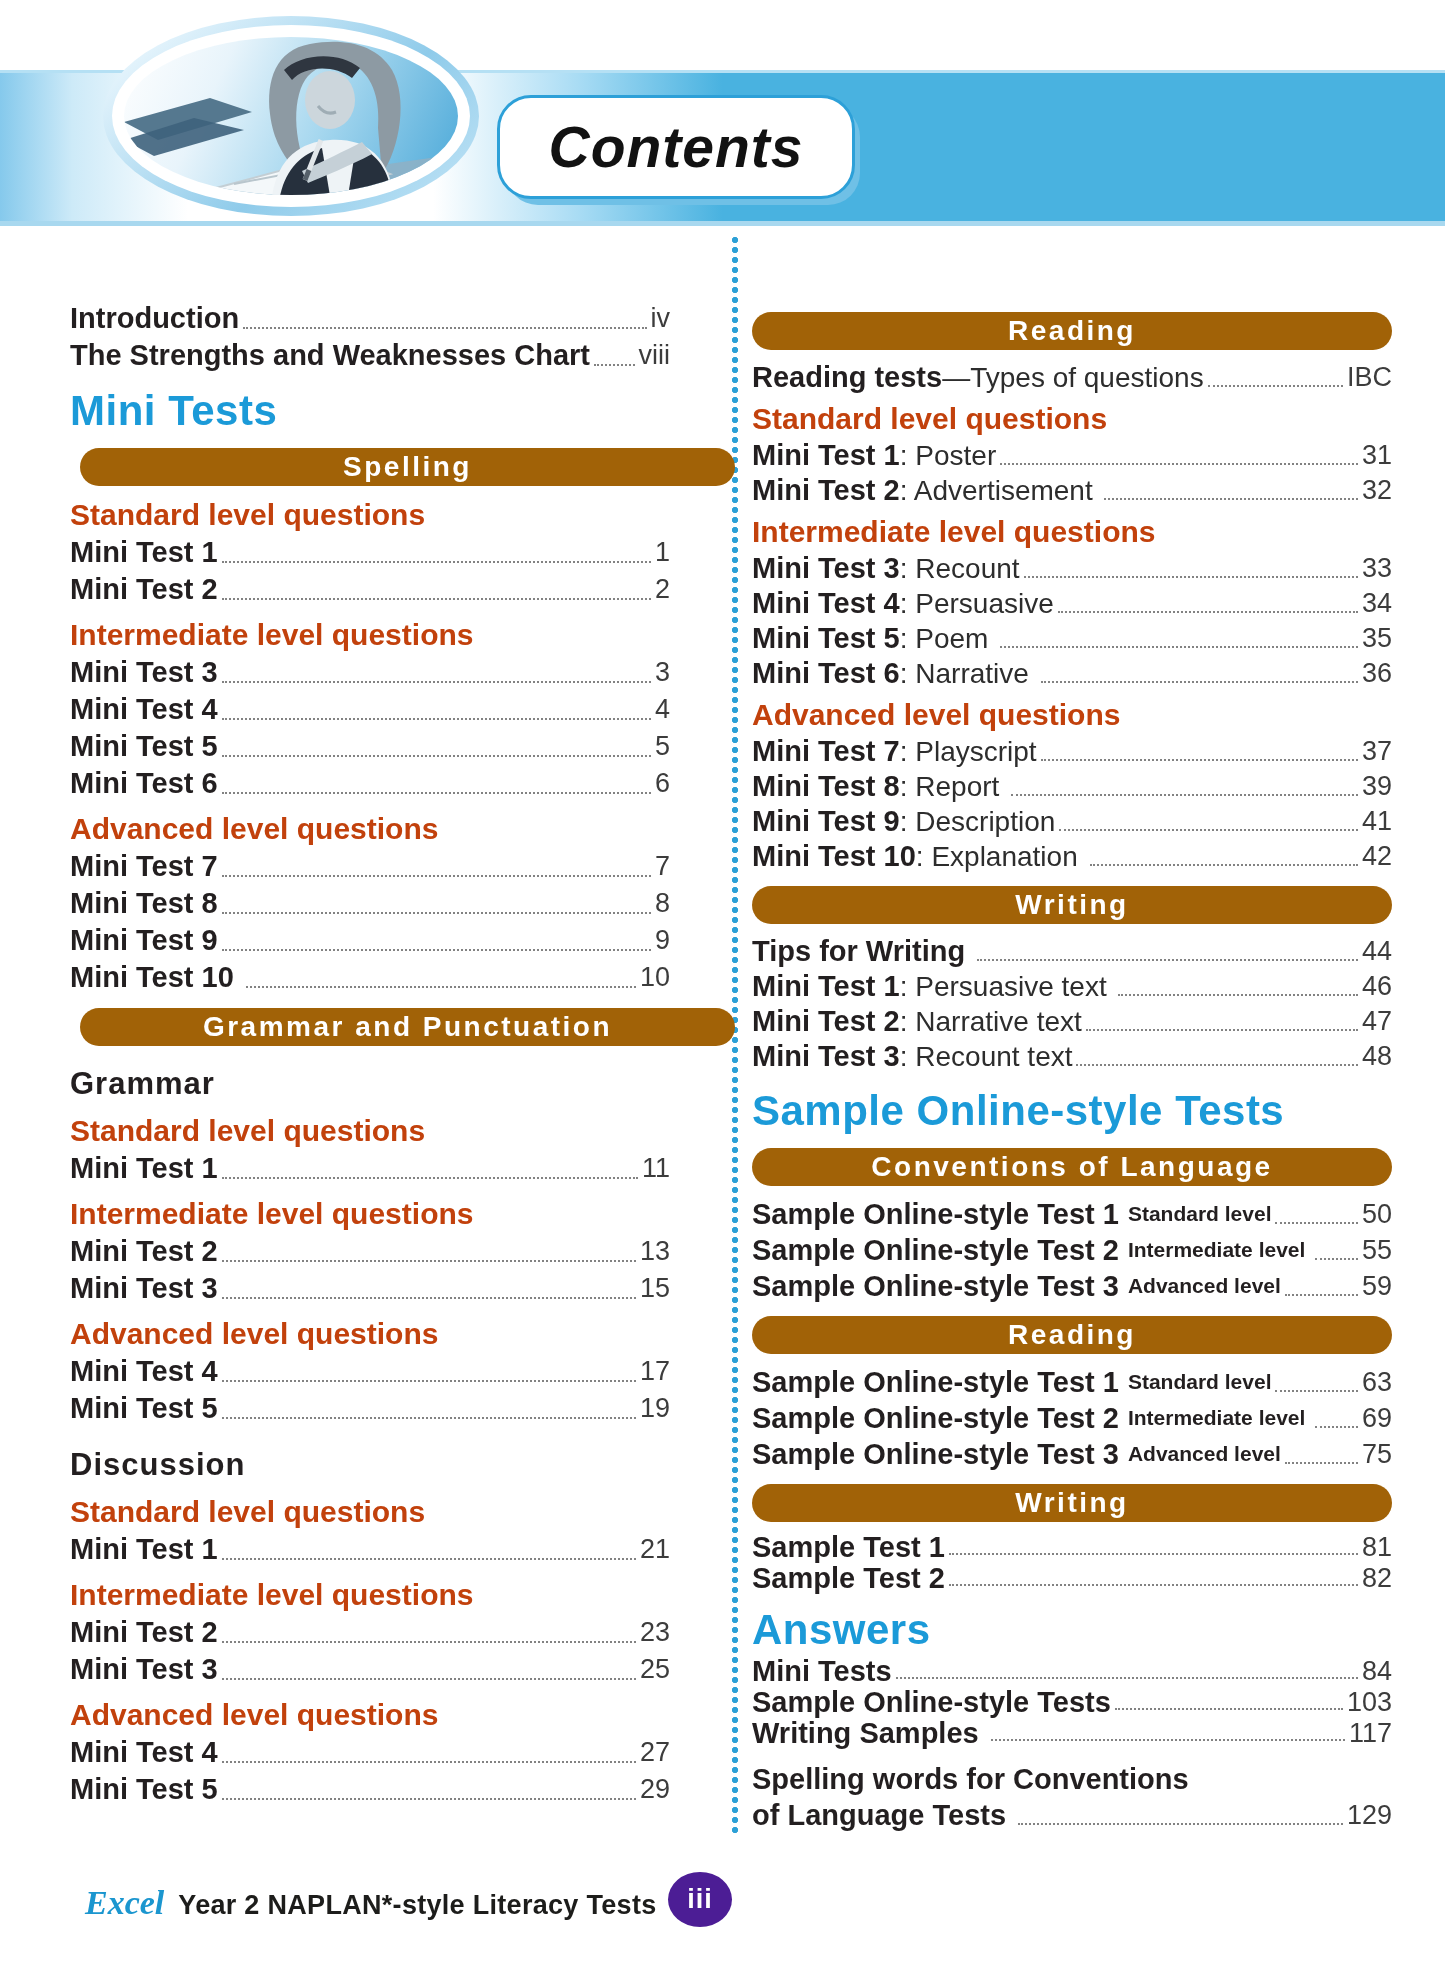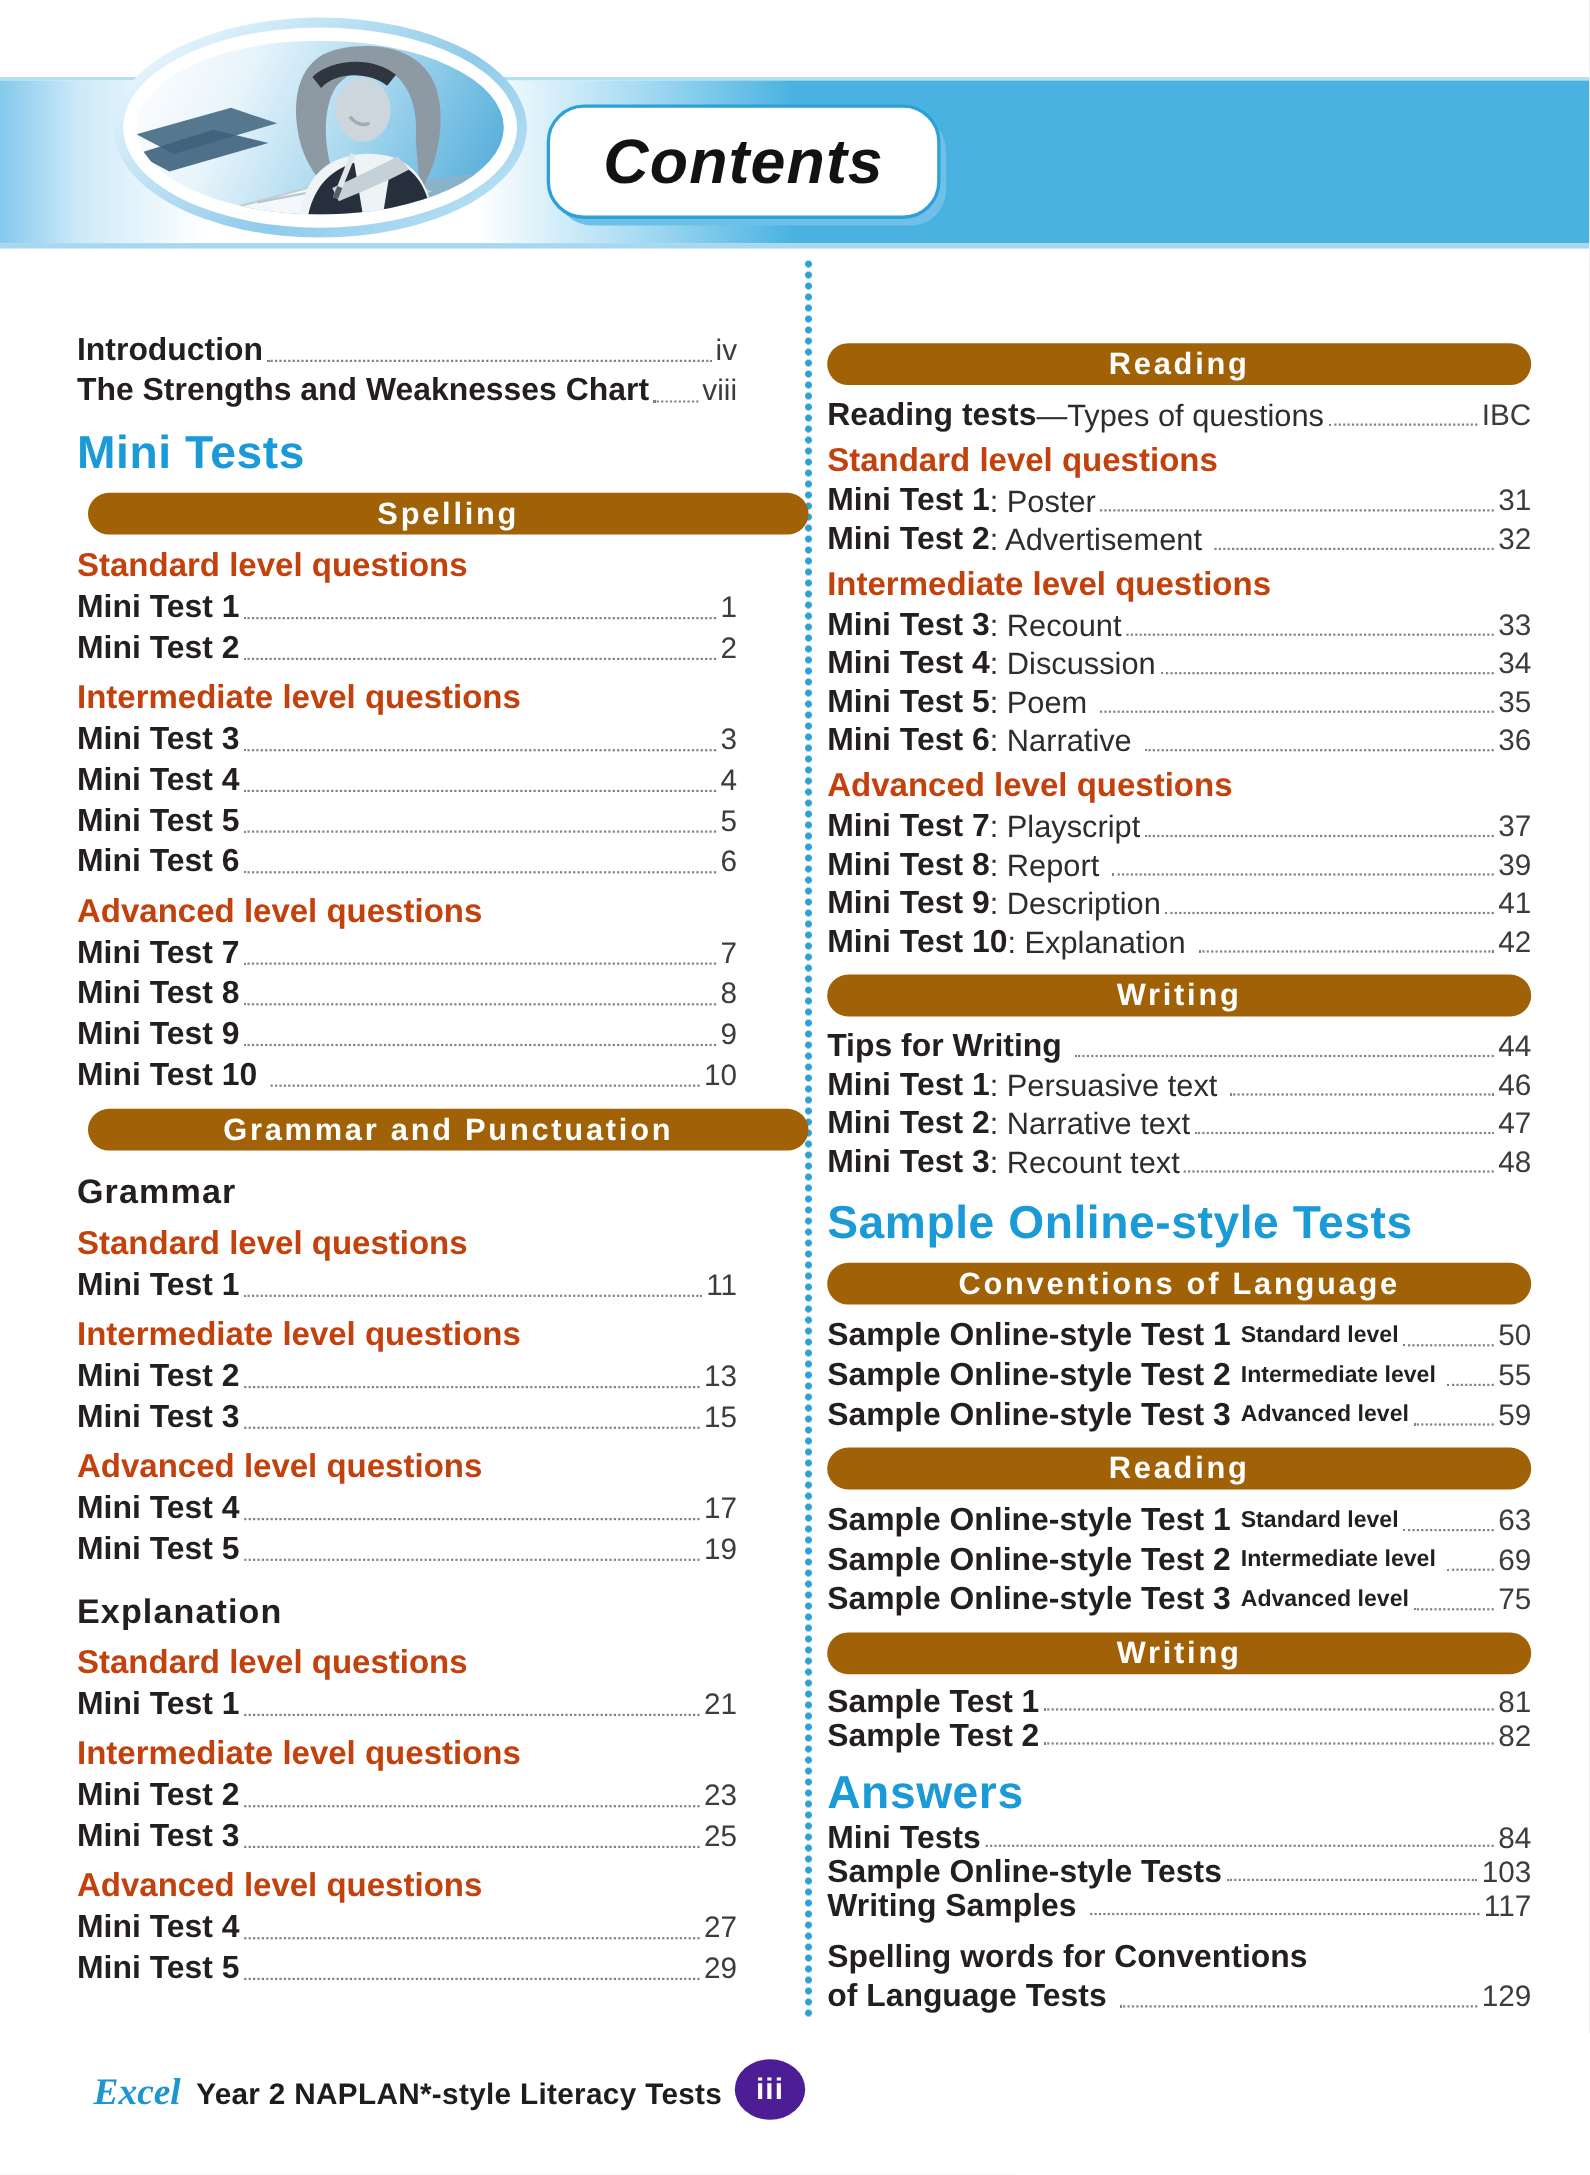--- a/index.html
+++ b/index.html
@@ -208,21 +208,21 @@
       <div class="row">
         <span class="label">Mini Test 4</span>
         <span class="dots"></span>
         <span class="page-num">17</span>
       </div>
       <div class="row">
         <span class="label">Mini Test 5</span>
         <span class="dots"></span>
         <span class="page-num">19</span>
       </div>
-      <div class="sub-heading">Explanation</div>
+      <div class="sub-heading">Discussion</div>
       <div class="level-heading">Standard level questions</div>
       <div class="row">
         <span class="label">Mini Test 1</span>
         <span class="dots"></span>
         <span class="page-num">21</span>
       </div>
       <div class="level-heading">Intermediate level questions</div>
       <div class="row">
         <span class="label">Mini Test 2</span>
         <span class="dots"></span>
@@ -270,21 +270,21 @@
       </div>
       <div class="level-heading">Intermediate level questions</div>
       <div class="row">
         <span class="label">Mini Test 3</span>
         <span class="sub">: Recount</span>
         <span class="dots"></span>
         <span class="page-num">33</span>
       </div>
       <div class="row">
         <span class="label">Mini Test 4</span>
-        <span class="sub">: Discussion</span>
+        <span class="sub">: Persuasive</span>
         <span class="dots"></span>
         <span class="page-num">34</span>
       </div>
       <div class="row">
         <span class="label">Mini Test 5</span>
         <span class="sub">: Poem </span>
         <span class="dots"></span>
         <span class="page-num">35</span>
       </div>
       <div class="row">

